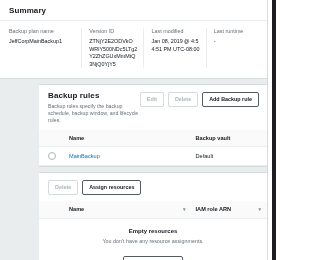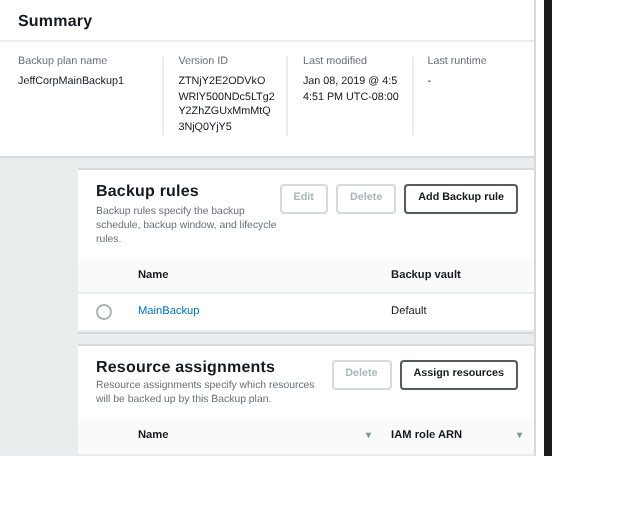--- a/index.html
+++ b/index.html
@@ -11,21 +11,21 @@
     width: 276px;
     height: 260px;
     overflow: hidden;
     font-family: "Liberation Sans", sans-serif;
     color: #16191f;
     -webkit-font-smoothing: antialiased;
   }
   .screen {
     position: relative;
     width: 276px;
-    height: 228px;
+    height: 260px;
     background: #1d4ed8;
     overflow: hidden;
   }
   .content {
     position: absolute;
     left: 0;
     top: 0;
     width: 267px;
     height: 260px;
     background: #eaeded;
@@ -255,24 +255,20 @@
               <a class="link" href="#">MainBackup</a>
             </td>
             <td>Default</td>
           </tr>
         </tbody>
       </table>
     </section>
 
     <section class="panel">
       <div class="panel-head">
-        <div class="head-text">
-          <div class="panel-title">Resource assignments</div>
-          <div class="panel-desc">Resource assignments specify which resources will be backed up by this Backup plan.</div>
-        </div>
         <div class="head-actions">
           <button class="btn disabled">Delete</button>
           <button class="btn">Assign resources</button>
         </div>
       </div>
       <table class="tbl">
         <thead>
           <tr>
             <th class="col-sel"></th>
             <th class="sortable" style="width:52%;">

